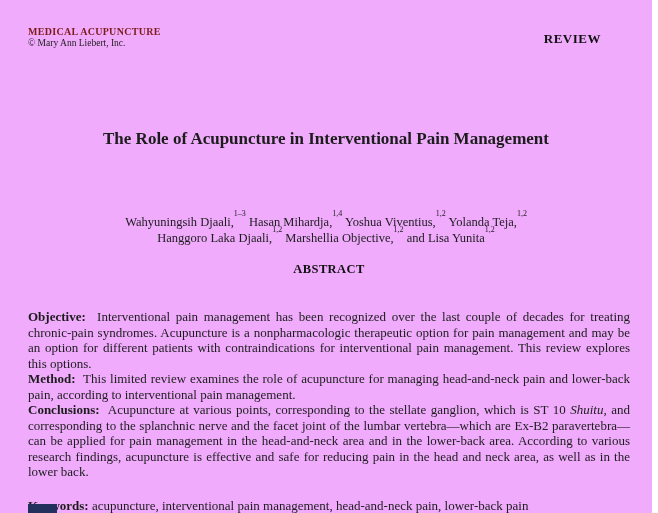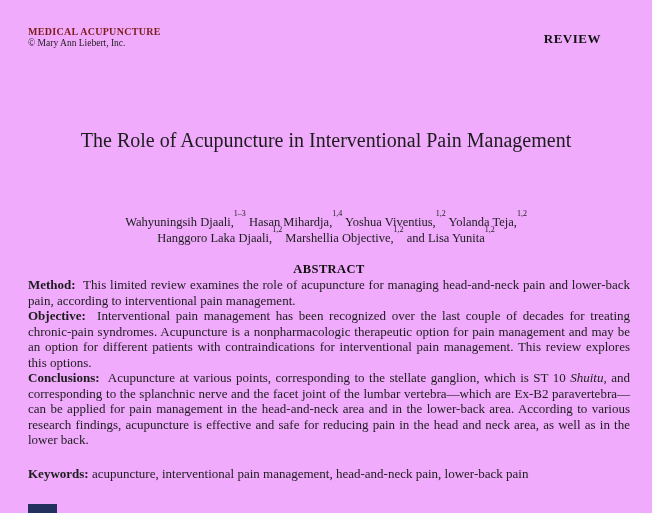--- a/index.html
+++ b/index.html
@@ -39,22 +39,22 @@
     color: #111111;
     margin-left: 23px;
   }
   
   .title {
     position: absolute;
     top: 129px;
     left: 0;
     width: 100%;
     text-align: center;
-    font-size: 20px;
-    font-weight: normal;
+    font-size: 17px;
+    font-weight: bold;
     color: #1c1c1c;
   }
   
   .authors {
     position: absolute;
     top: 181px;
     left: 0;
     width: 100%;
     text-align: center;
     font-size: 12.5px;
@@ -73,21 +73,21 @@
     position: absolute;
     top: 262px;
     left: 28px;
     width: 602px;
   }
   .abstract-heading {
     text-align: center;
     font-size: 12.5px;
     font-weight: bold;
     letter-spacing: 0.4px;
-    margin-bottom: 0;
+    margin-bottom: 32px;
     color: #111111;
   }
   .abstract p {
     font-size: 13px;
     line-height: 15.5px;
     text-align: justify;
     color: #1c1c1c;
   }
   .abstract p.keywords {
     margin-top: 18px;
@@ -116,21 +116,21 @@
 
   <h1 class="title">The Role of Acupuncture in Interventional Pain Management</h1>
 
   <div class="authors">
     <div class="author-line"><span>Wahyuningsih Djaali,</span><sup>1–3</sup><span> Hasan Mihardja,</span><sup>1,4</sup><span> Yoshua Viventius,</span><sup>1,2</sup><span> Yolanda Teja,</span><sup>1,2</sup></div>
     <div class="author-line"><span>Hanggoro Laka Djaali,</span><sup>1,2</sup><span> Marshellia Objective,</span><sup>1,2</sup><span> and Lisa Yunita</span><sup>1,2</sup></div>
   </div>
 
   <div class="abstract">
     <div class="abstract-heading">ABSTRACT</div>
+    <p><b>Objective:</b><span>&nbsp; Interventional pain management has been recognized over the last couple of decades for treating chronic-pain syndromes. Acupuncture is a nonpharmacologic therapeutic option for pain management and may be an option for different patients with contraindications for interventional pain management. This review explores this options.</span></p>
     <p><b>Method:</b><span>&nbsp; This limited review examines the role of acupuncture for managing head-and-neck pain and lower-back pain, according to interventional pain management.</span></p>
-    <p><b>Objective:</b><span>&nbsp; Interventional pain management has been recognized over the last couple of decades for treating chronic-pain syndromes. Acupuncture is a nonpharmacologic therapeutic option for pain management and may be an option for different patients with contraindications for interventional pain management. This review explores this options.</span></p>
     <p><b>Conclusions:</b><span>&nbsp; Acupuncture at various points, corresponding to the stellate ganglion, which is ST 10 </span><i>Shuitu</i><span>, and corresponding to the splanchnic nerve and the facet joint of the lumbar vertebra—which are Ex-B2 paravertebra—can be applied for pain management in the head-and-neck area and in the lower-back area. According to various research findings, acupuncture is effective and safe for reducing pain in the head and neck area, as well as in the lower back.</span></p>
     <p class="keywords"><b>Keywords:</b><span> acupuncture, interventional pain management, head-and-neck pain, lower-back pain</span></p>
   </div>
 
   <div class="footer-artifact"></div>
 
 </div>
 
 </body></html>

